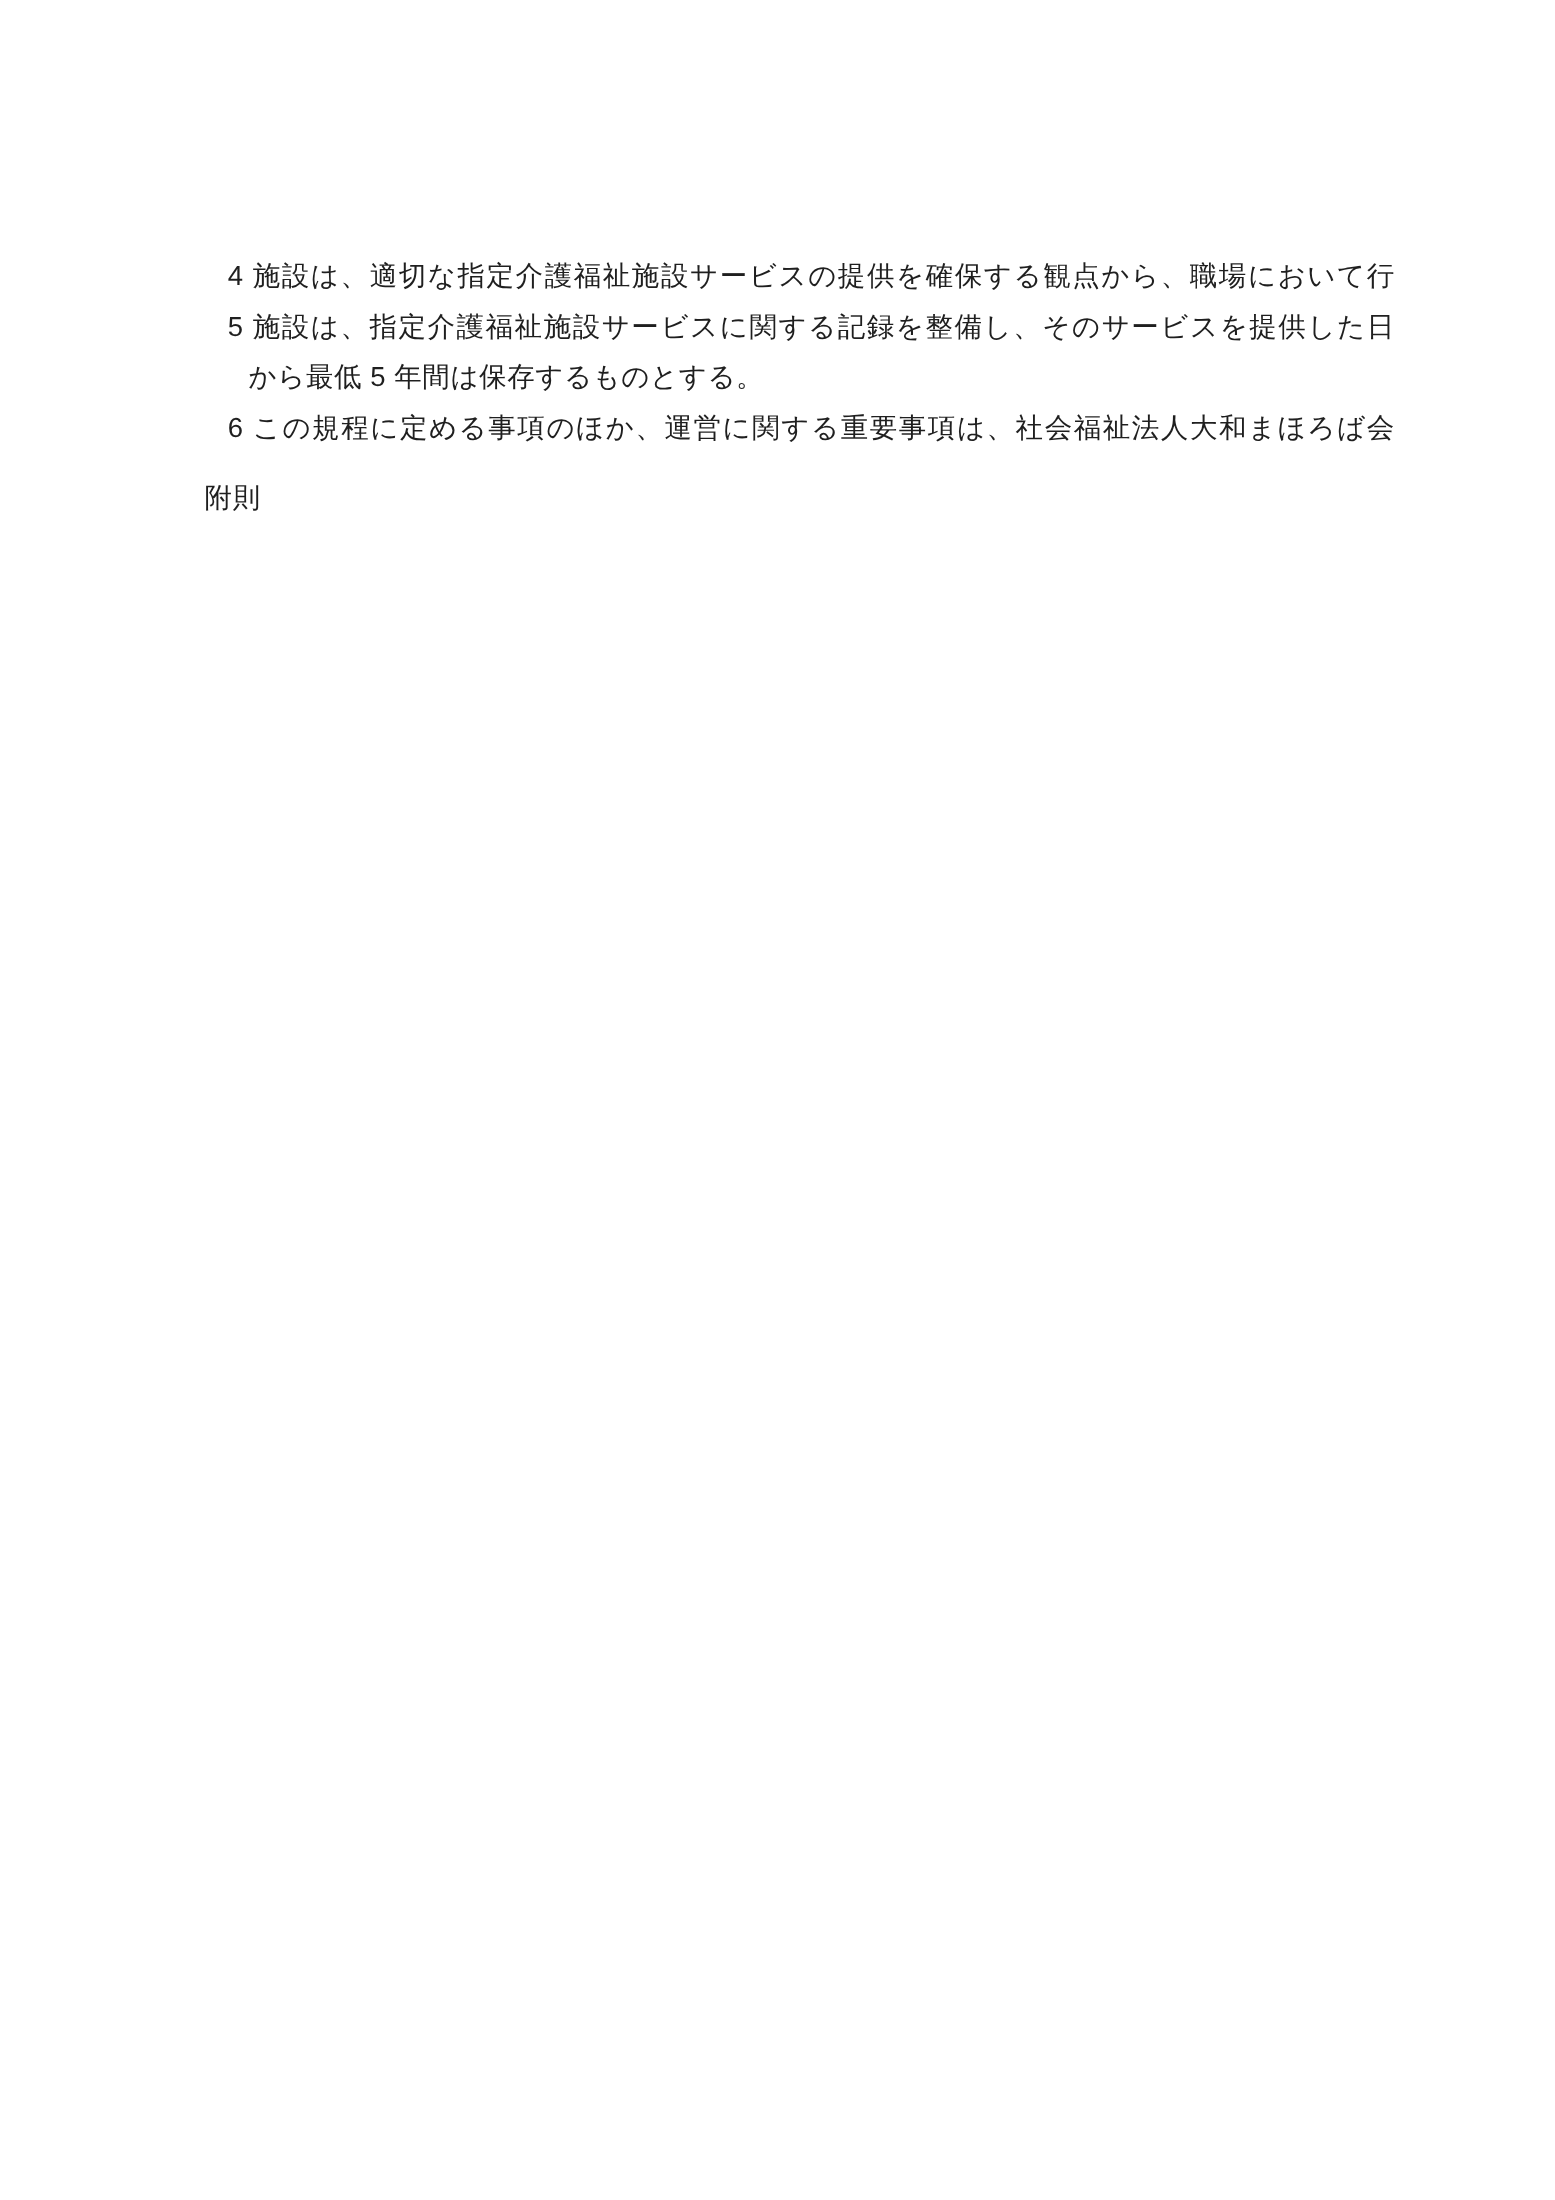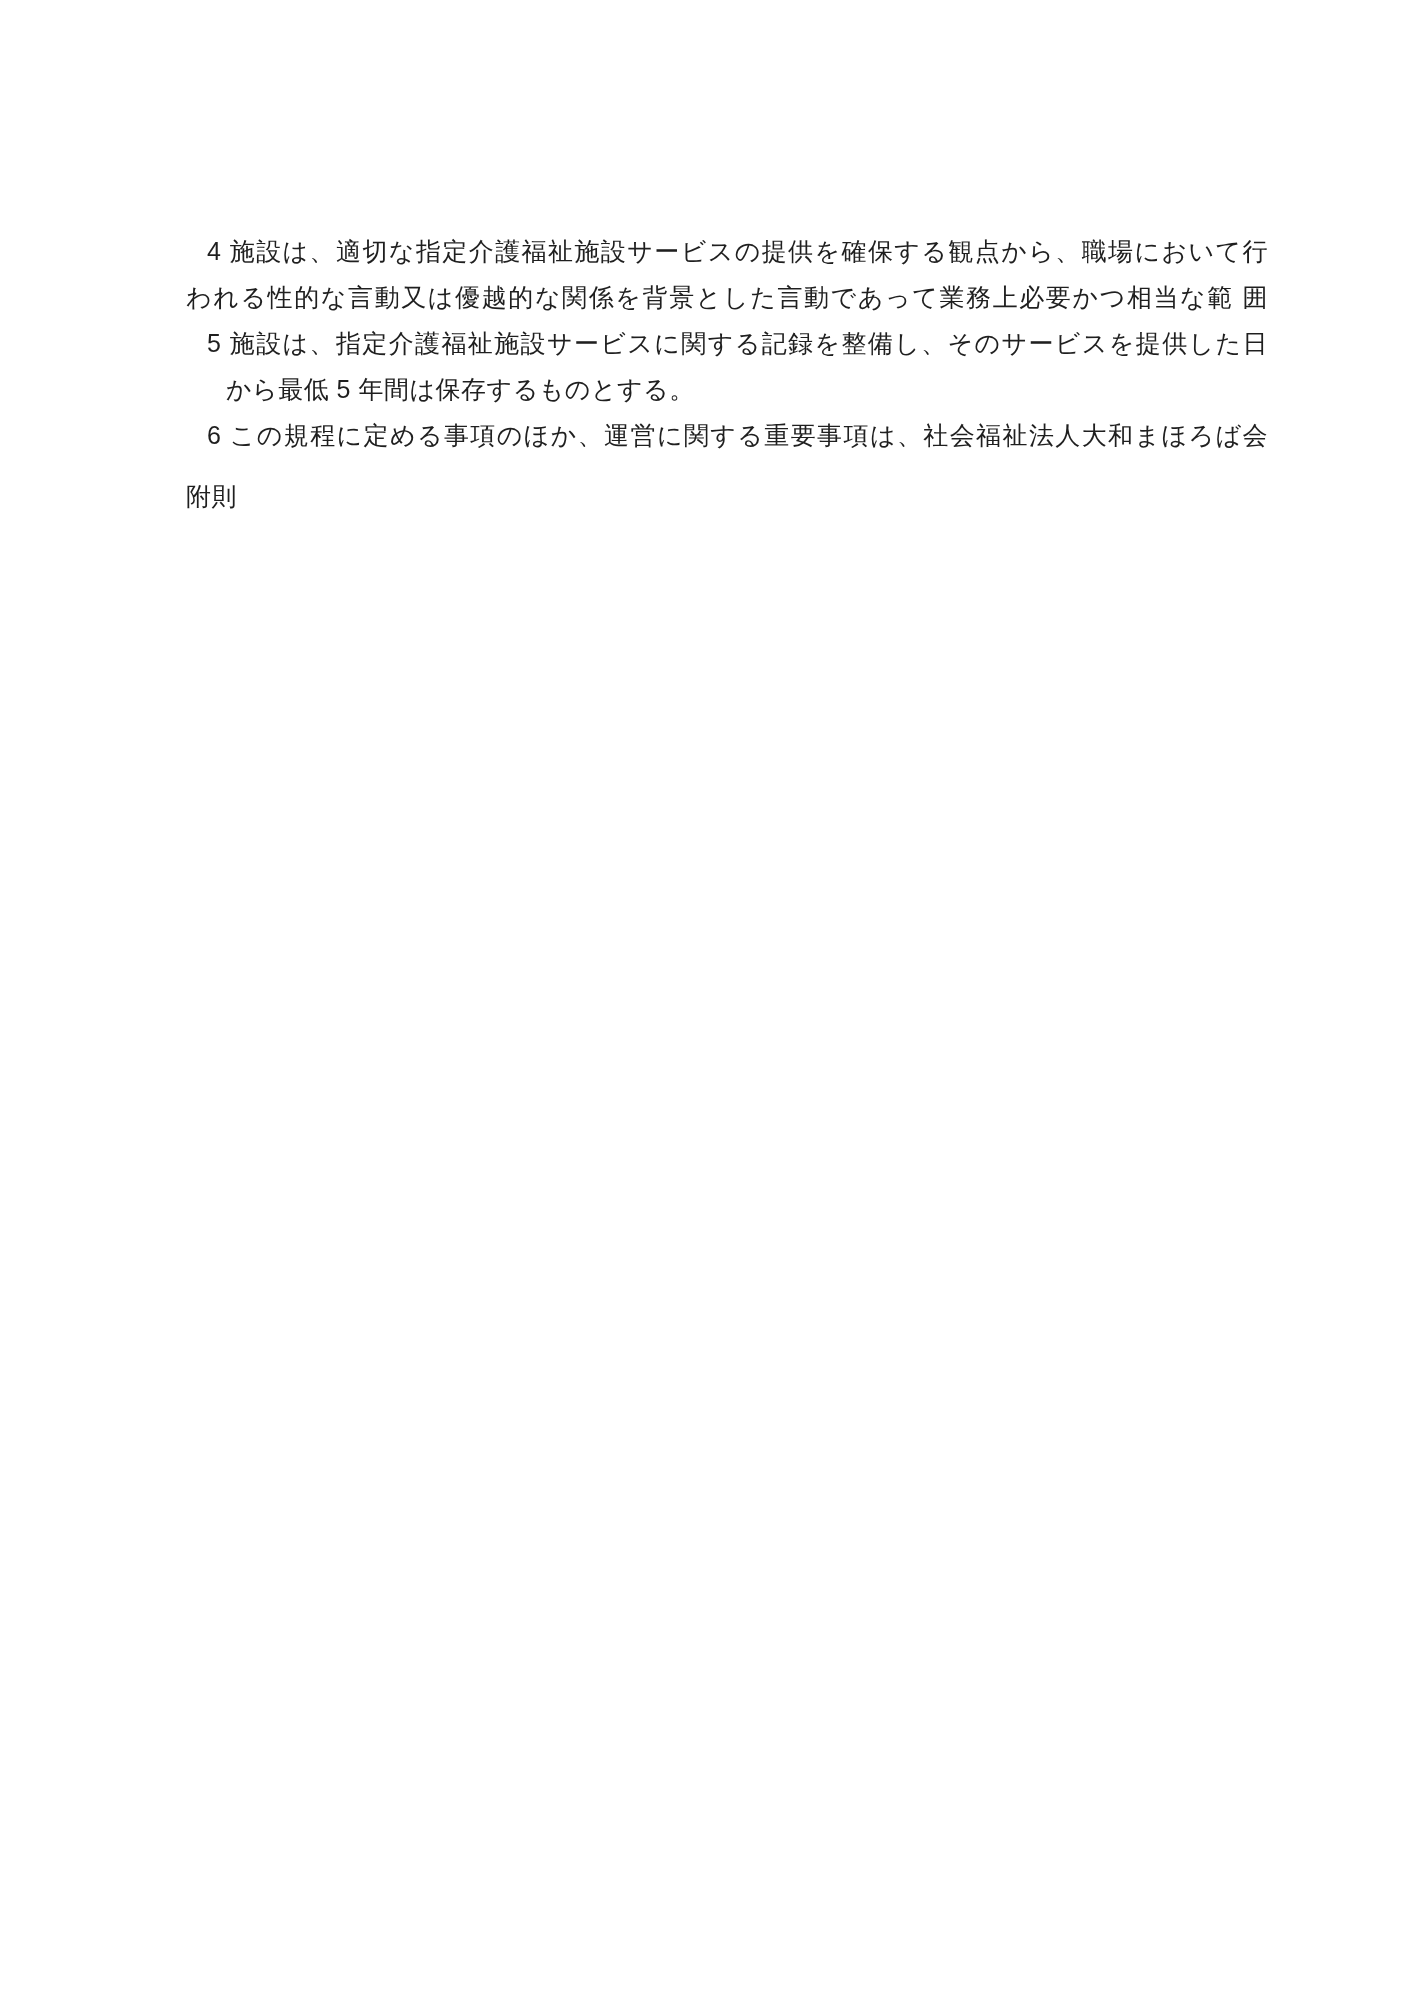--- a/index.html
+++ b/index.html
@@ -30,31 +30,30 @@
   
   .full {
     text-align: justify;
     text-align-last: justify;
   }
   
   .indent-num { padding-left: 21px; }
   
   .indent-cont { padding-left: 40px; }
   .clause { margin: 0; }
-  .appendix { margin-top: 18px; font-family: Liberation Mono, monospace; }
+  .appendix { margin-top: 18px; }
 </style>
 </head>
 <body>
 
 <div class="page" style="background: rgb(255, 255, 255);">
   <main class="content" style="color: rgb(31, 31, 31);">
 
     <section class="clause">
       <p class="line full indent-num">4 施設は、適切な指定介護福祉施設サービスの提供を確保する観点から、職場において行</p>
-      <p class="line full">われる性的な言動又は優越的な関係を背景とした言動であって業務上必要かつ相当な範 囲</p>
     </section>
 
     <section class="clause">
       <p class="line full indent-num">5 施設は、指定介護福祉施設サービスに関する記録を整備し、そのサービスを提供した日</p>
       <p class="line indent-cont">から最低 5 年間は保存するものとする。</p>
     </section>
 
     <section class="clause">
       <p class="line full indent-num">6 この規程に定める事項のほか、運営に関する重要事項は、社会福祉法人大和まほろば会</p>
     </section>

